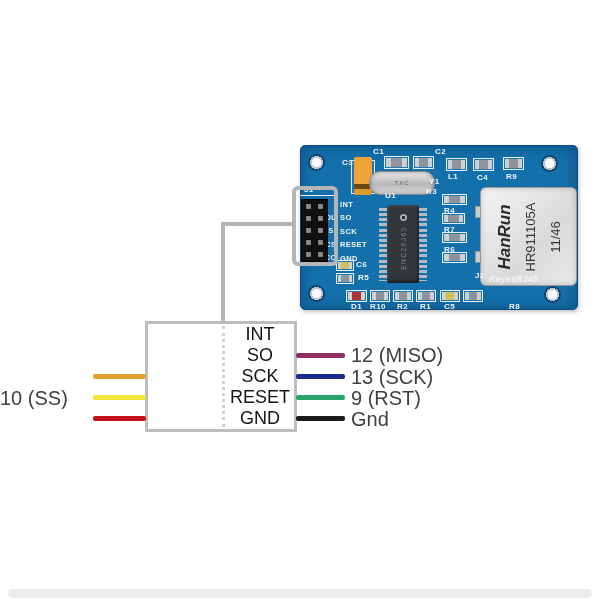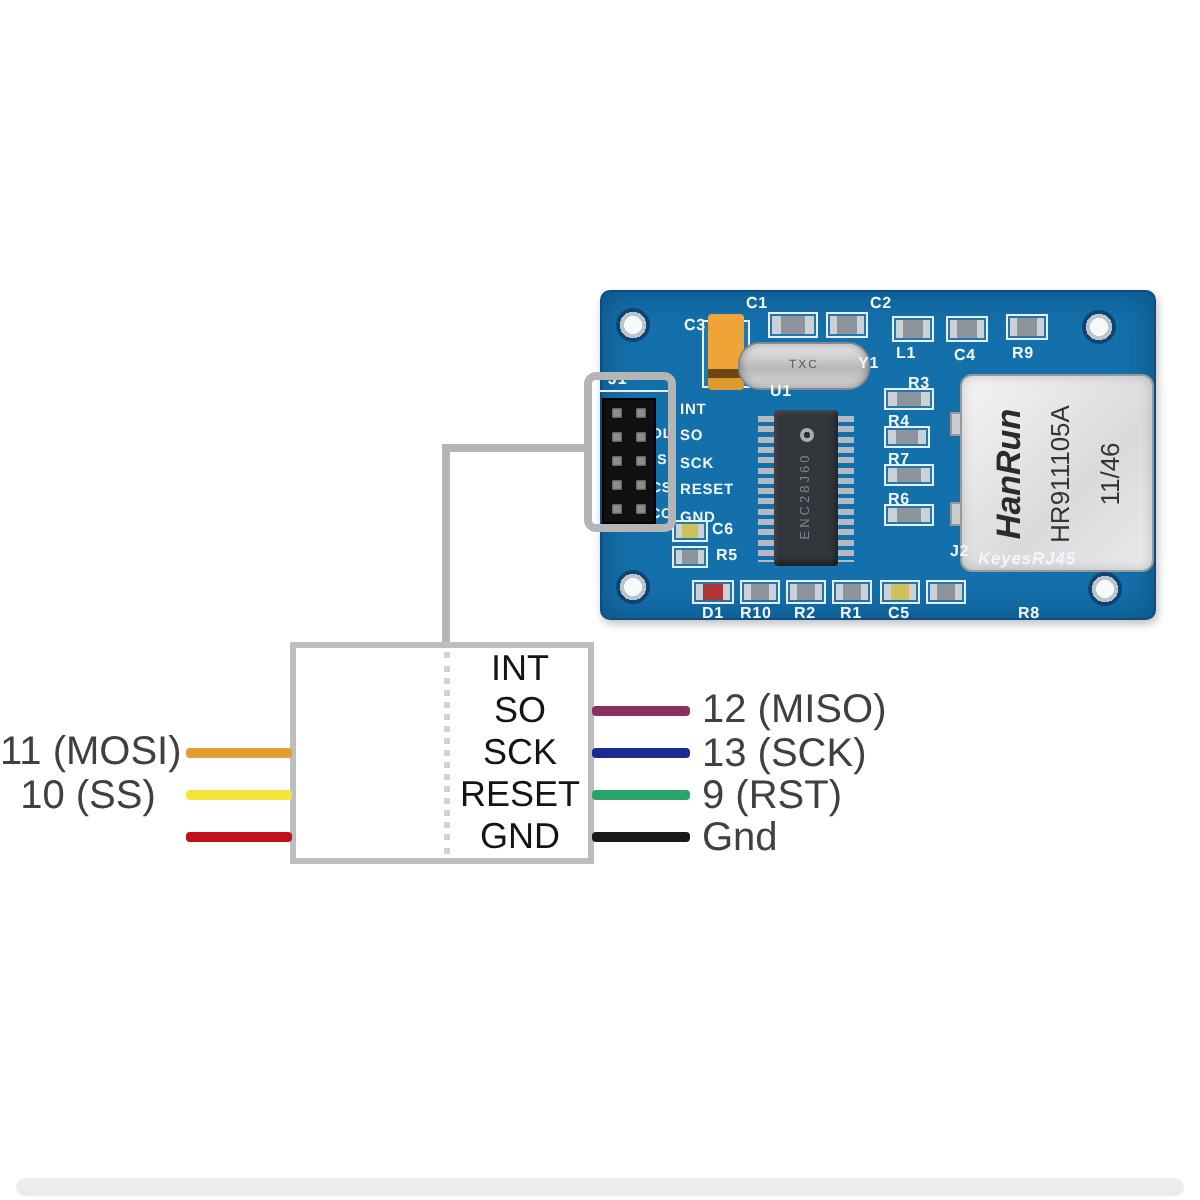--- a/index.html
+++ b/index.html
@@ -145,21 +145,21 @@
     <span class="silk" style="left:39px;top:81px;font-size:7.5px;">SCK</span>
     <span class="silk" style="left:39px;top:94px;font-size:7.5px;">RESET</span>
     <span class="silk" style="left:39px;top:108px;font-size:7.5px;">GND</span>
 
     <div class="icpins" style="left:78px;top:62px;height:73px;"></div>
     <div class="icpins" style="left:118px;top:62px;height:73px;"></div>
     <div class="icbody" style="left:86px;top:59px;width:32px;height:78px;"></div>
     <div class="iclogo" style="left:99px;top:68px;"></div>
     <span class="vtext" style="left:102px;top:102px;font-size:6.5px;letter-spacing:1.5px;color:#7f858e;">ENC28J60</span>
 
-    <span class="silk" style="left:153px;top:41px;">R3</span>
+    <span class="silk" style="left:125px;top:41px;">R3</span>
     <div class="cbox" style="left:141px;top:48px;width:25px;height:11px;">
         <div class="smd"></div>
       </div>
     <span class="silk" style="left:143px;top:60px;">R4</span>
     <div class="cbox" style="left:141px;top:67px;width:23px;height:11px;">
         <div class="smd"></div>
       </div>
     <span class="silk" style="left:143px;top:79px;">R7</span>
     <div class="cbox" style="left:141px;top:86px;width:25px;height:11px;">
         <div class="smd"></div>
@@ -221,22 +221,21 @@
   <div class="ptable" style="left:145px;top:321px;width:152px;height:111px;"></div>
   <div class="pdivider" style="left:222px;top:326px;height:101px;"></div>
   <div class="pcol" style="left:226px;top:324px;width:68px;">
     <div class="pcell">INT</div>
     <div class="pcell">SO</div>
     <div class="pcell">SCK</div>
     <div class="pcell">RESET</div>
     <div class="pcell">GND</div>
   </div>
 
-  <div class="conn-label" style="left:0;width:88px;top:365px;text-align:right;">11 (MOSI)</div>
-  <div class="conn-label" style="left:0;width:88px;top:387px;text-align:center;">10 (SS)</div>
+  <div class="conn-label" style="left:0;width:88px;top:387px;text-align:left;">10 (SS)</div>
   <div class="wire" style="left: 93px; top: 374px; width: 53px; background-color: rgb(223, 160, 47);"></div>
   <div class="wire" style="left: 93px; top: 395px; width: 53px; background-color: rgb(242, 230, 58);"></div>
   <div class="wire" style="left: 93px; top: 416px; width: 53px; background-color: rgb(193, 18, 28);"></div>
 
   <div class="wire" style="left: 296px; top: 353px; width: 49px; background-color: rgb(142, 47, 98);"></div>
   <div class="wire" style="left: 296px; top: 374px; width: 49px; background-color: rgb(27, 43, 144);"></div>
   <div class="wire" style="left: 296px; top: 395px; width: 49px; background-color: rgb(42, 163, 107);"></div>
   <div class="wire" style="left: 296px; top: 416px; width: 49px; background-color: rgb(26, 26, 26);"></div>
   <div class="conn-label" style="left:351px;top:344px;">12 (MISO)</div>
   <div class="conn-label" style="left:351px;top:366px;">13 (SCK)</div>

